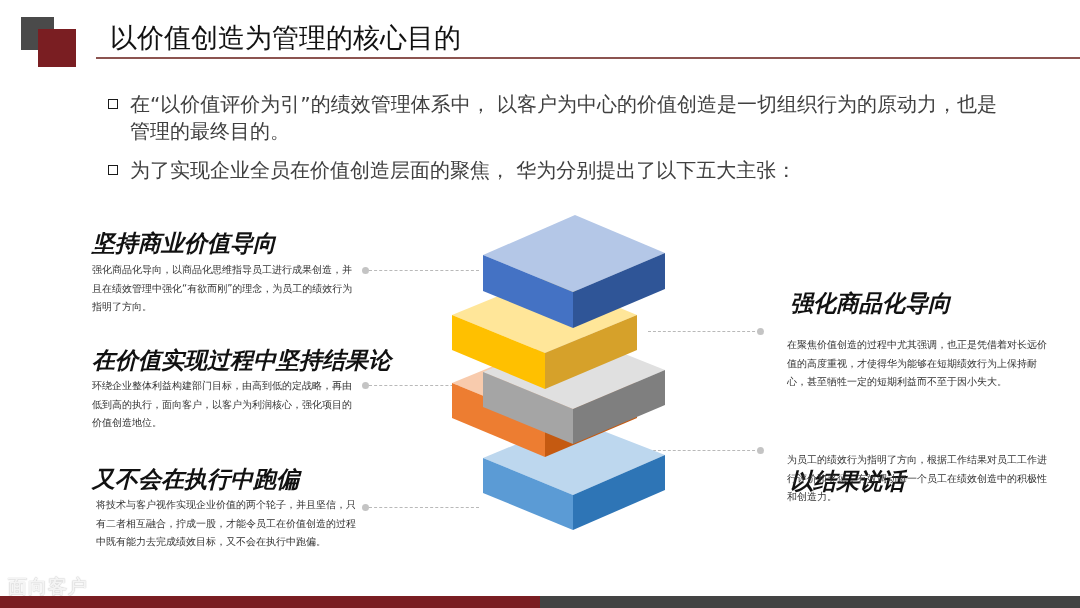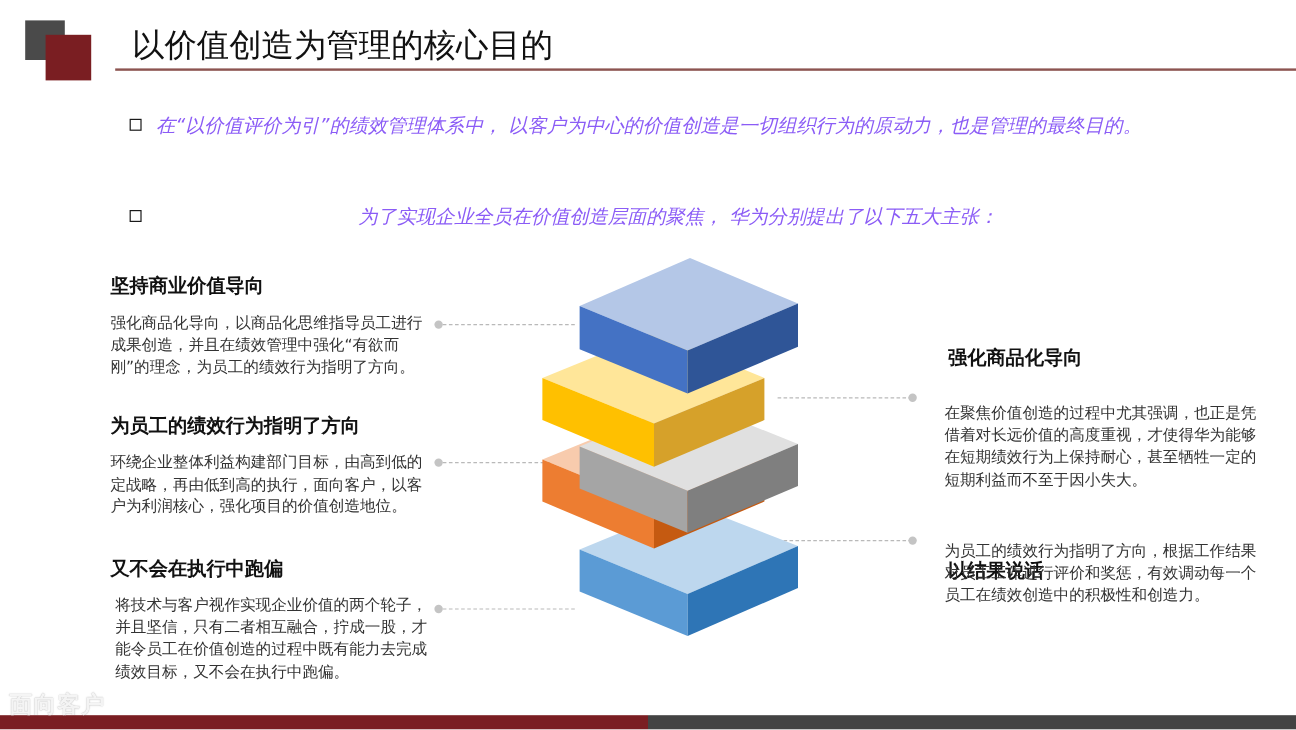--- a/index.html
+++ b/index.html
@@ -10,30 +10,30 @@
       color: #1a1a1a;
     }
     .logo-gray { position: absolute; left: 21px; top: 17px; width: 33px; height: 33px; background: #4a4a4a; }
     .logo-red { position: absolute; left: 38px; top: 29px; width: 38px; height: 38px; background: #7a1e22; }
     .title {
       position: absolute; left: 110px; top: 20px; font-size: 27px; font-weight: normal; color: #111;
       letter-spacing: 0px; white-space: nowrap;
     }
     .title-rule { position: absolute; left: 96px; top: 57px; width: 984px; height: 2px; background: #8c5450; }
 
-    .bullet { position: absolute; left: 108px; font-size: 16px; line-height: 27px; color: #8b5cf6; font-style: italic; }
+    .bullet { position: absolute; left: 108px; font-size: 20px; line-height: 27px; color: #404040; }
     .bullet .box {
       position: absolute; left: 0; top: 8px; width: 10px; height: 10px; border: 1.6px solid #1a1a1a; box-sizing: border-box;
     }
     .bullet .txt { display: block; padding-left: 22px; width: 870px; }
     .bullet.b1 { top: 91px; }
-    .bullet.b2 { top: 167px; text-align: center; }
+    .bullet.b2 { top: 157px; }
 
-    .item-title { position: absolute; font-size: 16px; font-weight: bold; color: #111; white-space: nowrap; }
-    .item-body { position: absolute; font-size: 13px; line-height: 18.5px; color: #333; width: 268px; }
+    .item-title { position: absolute; font-size: 23px; font-weight: bold; color: #111; white-space: nowrap; font-style: italic; }
+    .item-body { position: absolute; font-size: 10px; line-height: 18.5px; color: #333; width: 268px; }
 
     .connector { position: absolute; height: 0; border-top: 1px dashed #b9b9b9; }
     .dot { position: absolute; width: 7px; height: 7px; border-radius: 50%; background: #c4c4c4; }
 
     .stack { position: absolute; left: 450px; top: 215px; width: 215px; height: 360px; }
     .footer-red { position: absolute; left: 0; top: 596px; width: 540px; height: 12px; background: #7a1e22; }
     .footer-gray { position: absolute; left: 540px; top: 596px; width: 540px; height: 12px; background: #434343; }
     .watermark {
       position: absolute; left: 8px; top: 574px; font-size: 19px; font-weight: bold; color: rgba(255,255,255,0.88);
       text-shadow: 0 0 1px rgba(90,90,90,0.6); letter-spacing: 1px; white-space: nowrap;
@@ -52,21 +52,21 @@
   <span class="txt">在“以价值评价为引”的绩效管理体系中， 以客户为中心的价值创造是一切组织行为的原动力，也是管理的最终目的。</span>
 </div>
 <div class="bullet b2">
   <span class="box"></span>
   <span class="txt">为了实现企业全员在价值创造层面的聚焦， 华为分别提出了以下五大主张：</span>
 </div>
 
 <div class="item-title" style="left:92px; top:228px;">坚持商业价值导向</div>
 <div class="item-body" style="left:92px; top:261px;">强化商品化导向，以商品化思维指导员工进行成果创造，并且在绩效管理中强化“有欲而刚”的理念，为员工的绩效行为指明了方向。</div>
 
-<div class="item-title" style="left:92px; top:345px;">为员工的绩效行为指明了方向</div>
+<div class="item-title" style="left:92px; top:345px;">在价值实现过程中坚持结果论</div>
 <div class="item-body" style="left:92px; top:377px;">环绕企业整体利益构建部门目标，由高到低的定战略，再由低到高的执行，面向客户，以客户为利润核心，强化项目的价值创造地位。</div>
 
 <div class="item-title" style="left:92px; top:464px;">又不会在执行中跑偏</div>
 <div class="item-body" style="left:96px; top:496px;">将技术与客户视作实现企业价值的两个轮子，并且坚信，只有二者相互融合，拧成一股，才能令员工在价值创造的过程中既有能力去完成绩效目标，又不会在执行中跑偏。</div>
 
 <div class="item-title" style="left:790px; top:288px;">强化商品化导向</div>
 <div class="item-body" style="left:787px; top:320px;margin-top:16px;">在聚焦价值创造的过程中尤其强调，也正是凭借着对长远价值的高度重视，才使得华为能够在短期绩效行为上保持耐心，甚至牺牲一定的短期利益而不至于因小失大。</div>
 
 <div class="item-title" style="left:790px; top:418px;margin-top:48px;">以结果说话</div>
 <div class="item-body" style="left:787px; top:451px;">为员工的绩效行为指明了方向，根据工作结果对员工工作进行评价和奖惩，有效调动每一个员工在绩效创造中的积极性和创造力。</div>

